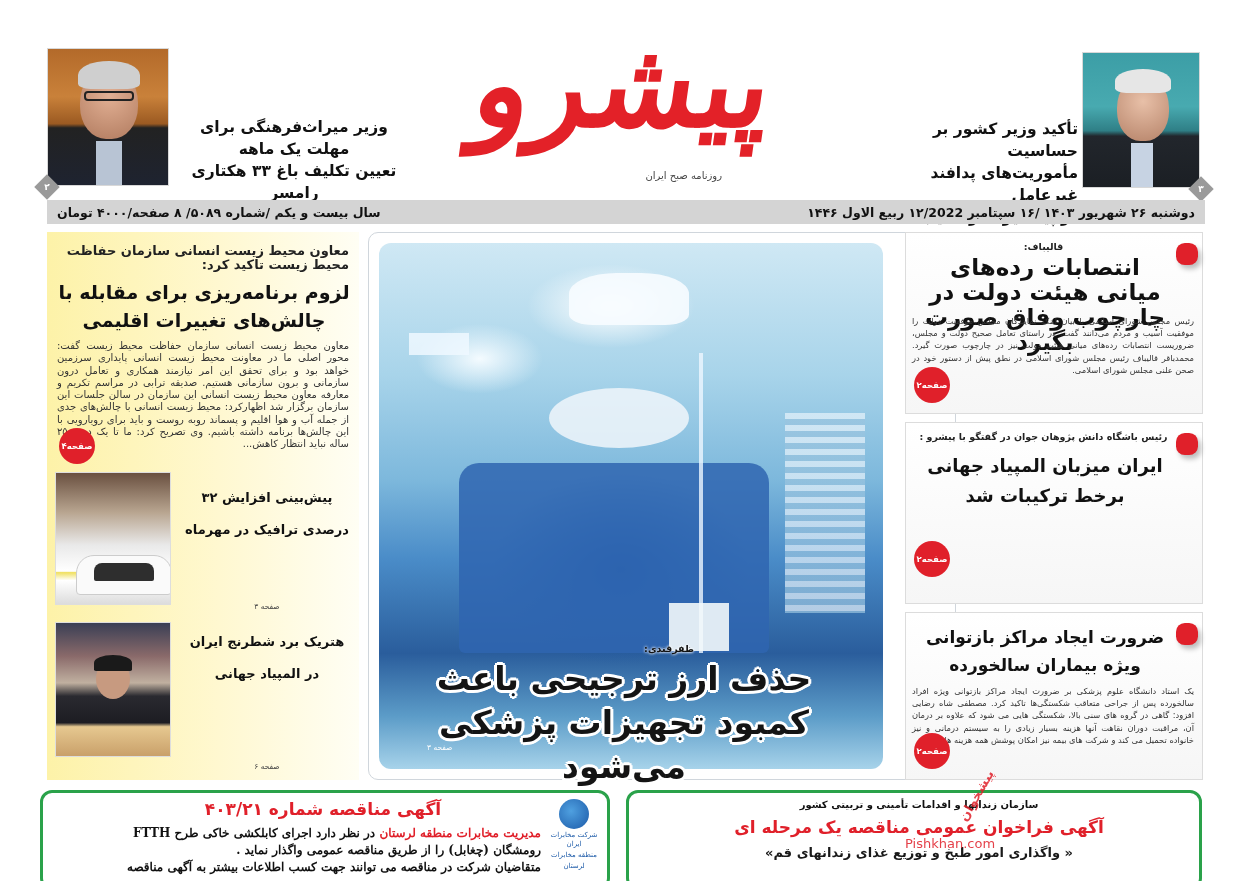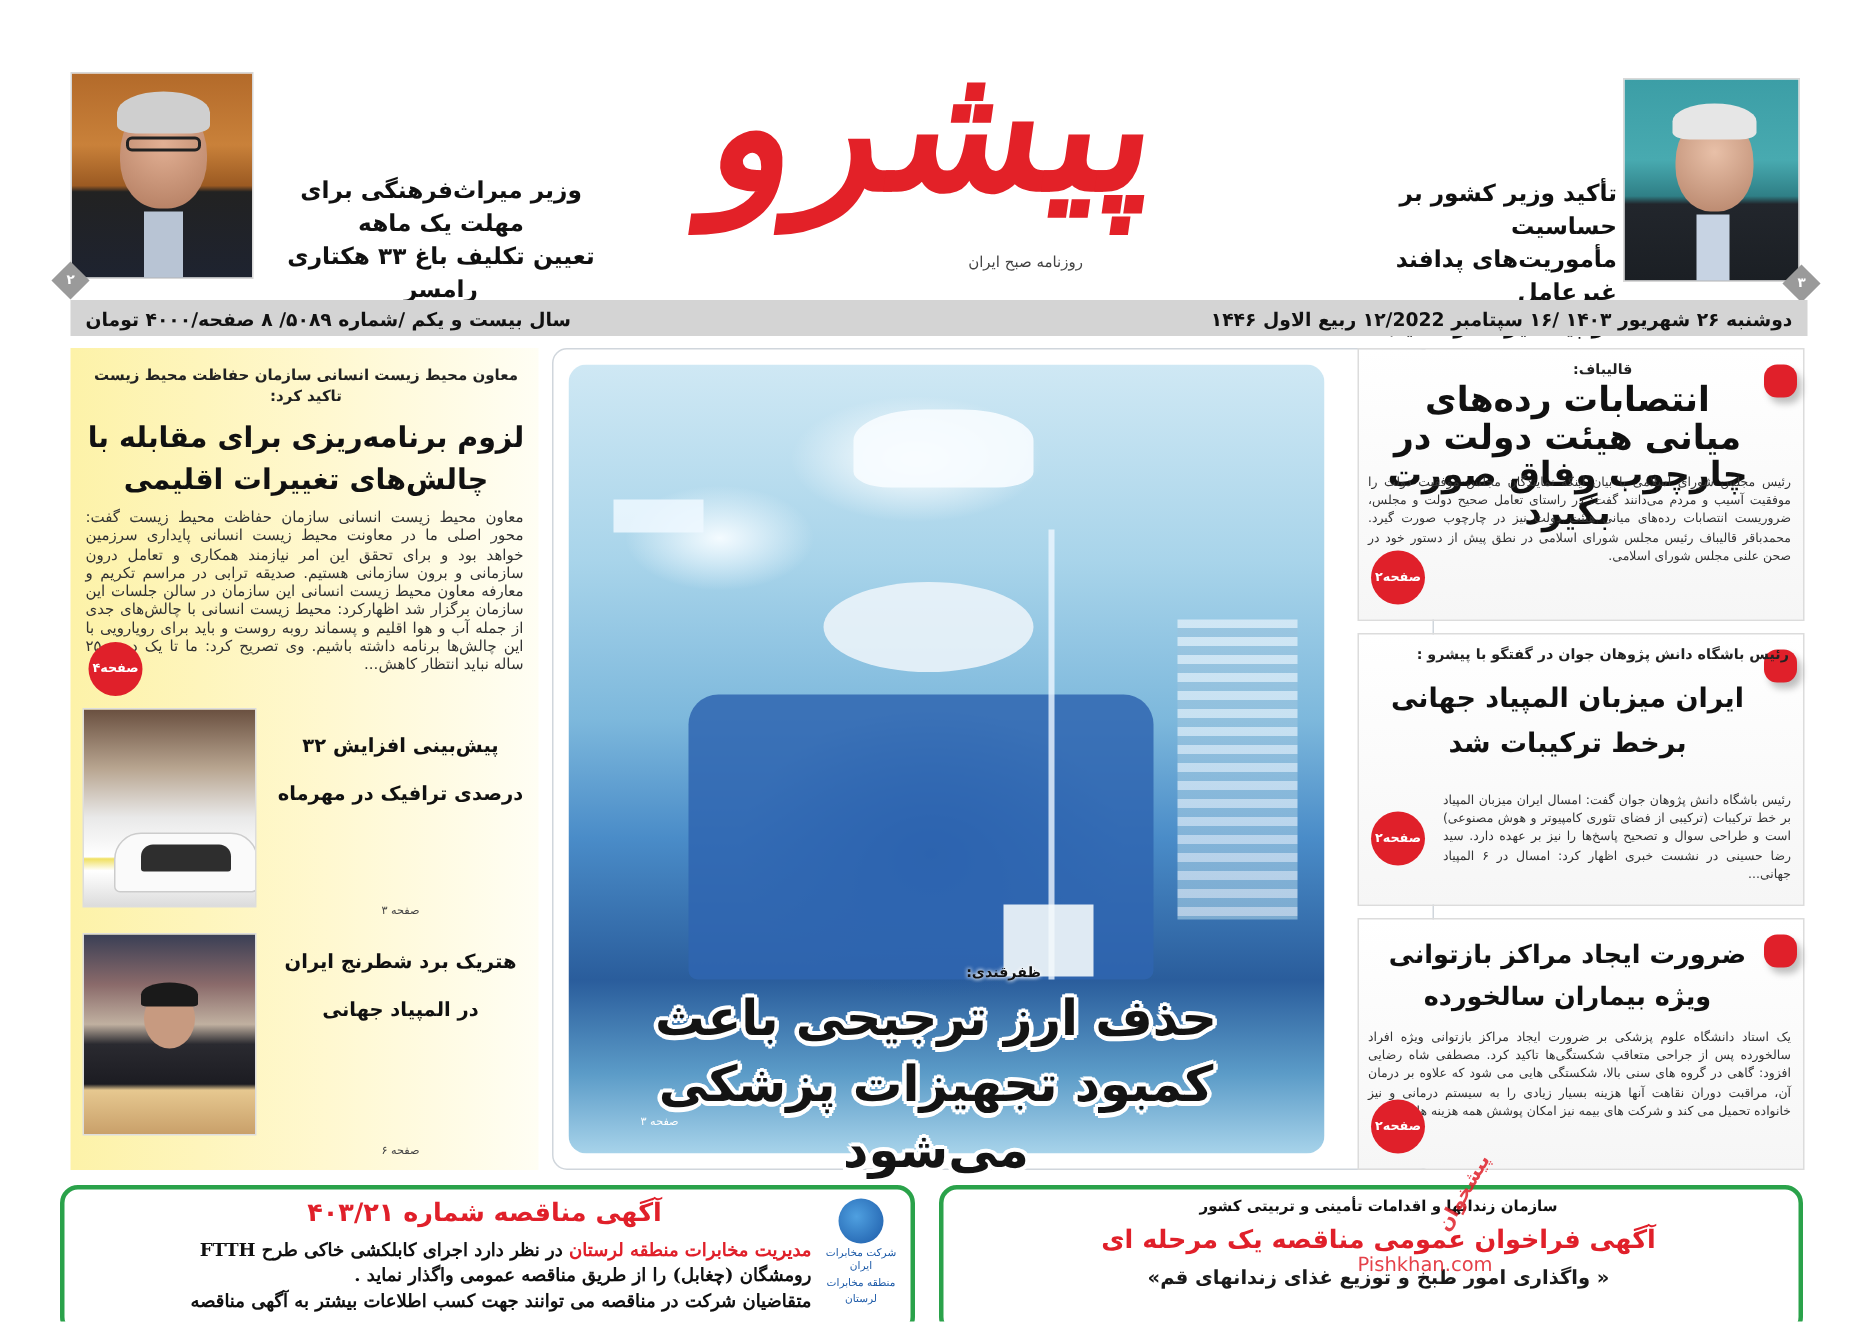--- a/index.html
+++ b/index.html
@@ -34,21 +34,21 @@
   .masthead-logo { position: absolute; left: 0; top: 0; width: 240px; height: 170px; font-family: "DejaVu Serif", serif; font-size: 118px; line-height: 150px; color: #e32128; font-weight: bold; text-align: center; transform: skewX(-8deg); letter-spacing: -6px; }
   .masthead-tagline { position: absolute; right: 48px; top: 160px; font-size: 10px; color: #444; white-space: nowrap; }
 
   
   .datebar { position: absolute; left: 47px; top: 200px; width: 1158px; height: 24px; background: #d4d4d4; display: flex; justify-content: space-between; align-items: center; padding: 0 10px; }
   .datebar span { font-size: 12.5px; font-weight: bold; color: #111; white-space: nowrap; }
 
   
   .left-col { position: absolute; left: 47px; top: 232px; width: 312px; height: 548px;
     background: linear-gradient(90deg, #fdf2a8 0%, #fff8d0 55%, #fffef4 100%); }
-  .kicker { font-size: 10px; font-weight: bold; color: #222; text-align: center; line-height: 14px; }
+  .kicker { font-size: 13px; font-weight: bold; color: #222; line-height: 14px; }
   .lc-kicker { position: absolute; left: 12px; top: 12px; width: 290px; }
   .lc-title { position: absolute; left: 10px; top: 46px; width: 294px; font-size: 19px; font-weight: bold; line-height: 28px; text-align: center; color: #111; }
   .lc-body { position: absolute; left: 10px; top: 108px; width: 292px; font-size: 10px; line-height: 12.3px; color: #333; text-align: justify; }
   .red-badge { position: absolute; width: 36px; height: 36px; border-radius: 50%; background: #e0202a; display: flex; align-items: center; justify-content: center; color: #fff; font-size: 8.5px; font-weight: bold; }
   .lc-badge { left: 12px; top: 196px; }
   .thumb { position: absolute; overflow: hidden; border: 1px solid #ddd; }
   .thumb-traffic { left: 8px; top: 240px; width: 116px; height: 133px;
     background: linear-gradient(180deg, #6a5040 0%, #b8a590 30%, #e9e9e9 55%, #ffffff 75%, #f0e060 76%, #ffffff 82%, #dcdcdc 100%); }
   .thumb-traffic .car { position: absolute; left: 20px; top: 82px; width: 96px; height: 40px; background: #fafafa; border-radius: 18px 18px 4px 4px; border: 1px solid #ccc; }
   .thumb-traffic .win { position: absolute; left: 38px; top: 90px; width: 60px; height: 18px; background: #2e2e2e; border-radius: 8px 8px 2px 2px; }
@@ -82,21 +82,21 @@
   .lead-title { position: absolute; left: 20px; top: 424px; width: 470px; font-size: 33px; font-weight: bold; line-height: 44px; text-align: center; color: #141414;
     text-shadow: 2px 2px 0 #fff, -2px -2px 0 #fff, 2px -2px 0 #fff, -2px 2px 0 #fff, 0 3px 0 #fff, 0 -3px 0 #fff, 3px 0 0 #fff, -3px 0 0 #fff; }
   .lead-page { position: absolute; left: 58px; top: 510px; font-size: 7.5px; color: #fff; }
 
   
   .rc-box { position: absolute; left: 905px; width: 298px; border: 1px solid #dcdcdc; background: linear-gradient(180deg, #ffffff 0%, #f6f6f6 100%); }
   .rc-box-1 { top: 232px; height: 182px; }
   .rc-box-2 { top: 422px; height: 182px; }
   .rc-box-3 { top: 612px; height: 168px; }
   .rc-dot { position: absolute; right: 4px; top: 10px; width: 22px; height: 22px; border-radius: 40%; background: #e0202a; box-shadow: 3px 4px 5px rgba(0,0,0,.25); }
-  .rc-kicker { position: absolute; left: 10px; top: 8px; width: 255px; font-size: 9.5px; font-weight: bold; text-align: center; color: #222; margin-left: 25px; }
+  .rc-kicker { position: absolute; left: 10px; top: 8px; width: 255px; font-size: 9.5px; font-weight: bold; text-align: center; color: #222; }
   .rc-title { position: absolute; left: 8px; width: 262px; font-size: 23px; font-weight: bold; line-height: 25px; text-align: center; color: #111; }
   .rc-box-1 .rc-title { top: 22px; }
   .rc-box-2 .rc-title { top: 28px; font-size: 18px; line-height: 30px; }
   .rc-box-3 .rc-title { top: 10px; font-size: 17px; line-height: 28px; }
   .rc-body { position: absolute; right: 8px; font-size: 8.3px; line-height: 12.2px; color: #333; text-align: justify; }
   .rc-box-1 .rc-body { top: 82px; width: 282px; }
   .rc-box-2 .rc-body { top: 104px; width: 232px; }
   .rc-box-3 .rc-body { top: 72px; width: 282px; }
   .rc-box-1 .red-badge { left: 8px; top: 134px; }
   .rc-box-2 .red-badge { left: 8px; top: 118px; }
@@ -206,21 +206,20 @@
   <div class="rc-kicker">قالیباف:</div>
   <div class="rc-title">انتصابات رده‌های میانی هیئت دولت در چارچوب وفاق صورت بگیرد</div>
   <div class="rc-body">رئیس مجلس شورای اسلامی با بیان اینکه نمایندگان مجلس موفقیت دولت را موفقیت آسیب و مردم می‌دانند گفت: در راستای تعامل صحیح دولت و مجلس، ضروریست انتصابات رده‌های میانی هیئت دولت نیز در چارچوب صورت گیرد. محمدباقر قالیباف رئیس مجلس شورای اسلامی در نطق پیش از دستور خود در صحن علنی مجلس شورای اسلامی.</div>
   <div class="red-badge">صفحه۲</div>
 </div>
 
 <div class="rc-box rc-box-2">
   <div class="rc-dot"></div>
   <div class="rc-kicker">رئیس باشگاه دانش پژوهان جوان در گفتگو با پیشرو :</div>
   <div class="rc-title">ایران میزبان المپیاد جهانی برخط ترکیبات شد</div>
-  <div class="rc-body">رئیس باشگاه دانش پژوهان جوان گفت: امسال ایران میزبان المپیاد بر خط ترکیبات (ترکیبی از فضای تئوری کامپیوتر و هوش مصنوعی) است و طراحی سوال و تصحیح پاسخ‌ها را نیز بر عهده دارد. سید رضا حسینی در نشست خبری اظهار کرد: امسال در ۶ المپیاد جهانی...</div>
   <div class="red-badge">صفحه۲</div>
 </div>
 
 <div class="rc-box rc-box-3">
   <div class="rc-dot"></div>
   <div class="rc-title">ضرورت ایجاد مراکز بازتوانی ویژه بیماران سالخورده</div>
   <div class="rc-body">یک استاد دانشگاه علوم پزشکی بر ضرورت ایجاد مراکز بازتوانی ویژه افراد سالخورده پس از جراحی متعاقب شکستگی‌ها تاکید کرد. مصطفی شاه رضایی افزود: گاهی در گروه های سنی بالا، شکستگی هایی می شود که علاوه بر درمان آن، مراقبت دوران نقاهت آنها هزینه بسیار زیادی را به سیستم درمانی و نیز خانواده تحمیل می کند و شرکت های بیمه نیز امکان پوشش همه هزینه ها ...</div>
   <div class="red-badge">صفحه۲</div>
 </div>
 

